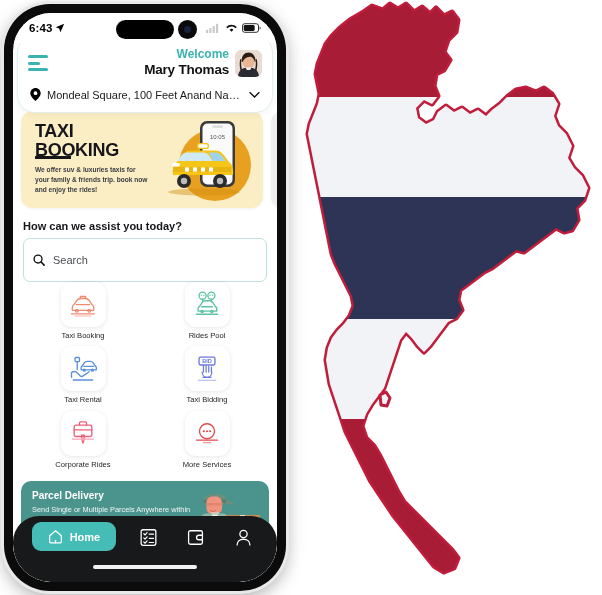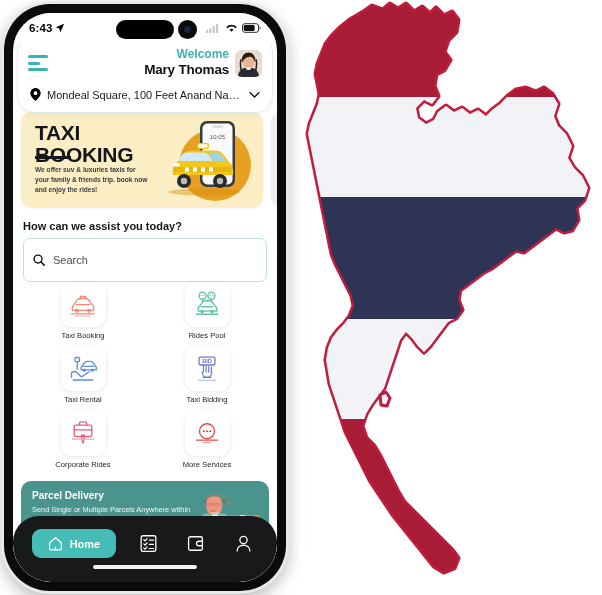--- a/index.html
+++ b/index.html
@@ -82,21 +82,21 @@
   .banner-row{display:flex;gap:8px;padding:4px 8px 0;}
   .banner{
     flex:none;width:242px;height:97px;border-radius:12px;
     background:#fbeec4;position:relative;overflow:hidden;
     box-shadow:0 1px 3px rgba(0,0,0,.06);
   }
   .banner-next{
     flex:none;width:38px;height:97px;border-radius:12px;background:#eceef0;
     box-shadow:0 1px 3px rgba(0,0,0,.06);
   }
-  .bn-title{position:absolute;left:14px;top:11px;font-size:21px;font-weight:800;color:#14161a;line-height:1.03;letter-spacing:-.3px;}
+  .bn-title{position:absolute;left:14px;top:11px;font-size:18px;font-weight:800;color:#14161a;line-height:1.03;letter-spacing:-.3px;}
   .bn-rule{position:absolute;left:14px;top:45px;width:36px;height:2.5px;background:#14161a;}
   .bn-sub{position:absolute;left:14px;top:54px;width:116px;font-size:6.6px;line-height:1.55;color:#3a3d42;font-weight:600;}
   .bn-art{position:absolute;right:-4px;top:2px;width:108px;height:95px;}
 
   
   .assist{margin:12px 10px 6px;font-size:11px;font-weight:700;color:#14161a;}
   .search{
     margin:0 10px;height:44px;border:1px solid #bfe0de;border-radius:7px;
     display:flex;align-items:center;gap:8px;padding:0 9px;box-sizing:border-box;background:#fff;
   }
@@ -121,21 +121,21 @@
   .pc-title{position:absolute;left:11px;top:9px;font-size:10px;font-weight:700;color:#fff;}
   .pc-sub{position:absolute;left:11px;top:23px;width:160px;font-size:7.4px;line-height:1.5;color:#f0f6f5;}
   .pc-art{position:absolute;right:4px;bottom:0;width:96px;height:44px;}
 
   
   .bottomnav{
     position:absolute;left:0;right:0;bottom:0;height:66px;
     background:#17191a;border-radius:26px 26px 36px 36px;z-index:8;
   }
   .nav-items{
-    display:flex;align-items:flex-end;justify-content:space-around;
+    display:flex;align-items:flex-start;justify-content:space-around;
     height:42px;padding:6px 10px 0;box-sizing:border-box;
   }
   .nav-home{
     display:flex;align-items:center;gap:7px;background:#45bdb6;
     padding:7px 16px;border-radius:9px;cursor:pointer;
   }
   .nav-home span{font-size:11px;font-weight:700;color:#fff;}
   .nav-ico{width:30px;height:30px;display:flex;align-items:center;justify-content:center;cursor:pointer;}
   .home-indicator{
     position:absolute;left:50%;transform:translateX(-50%);bottom:13px;

